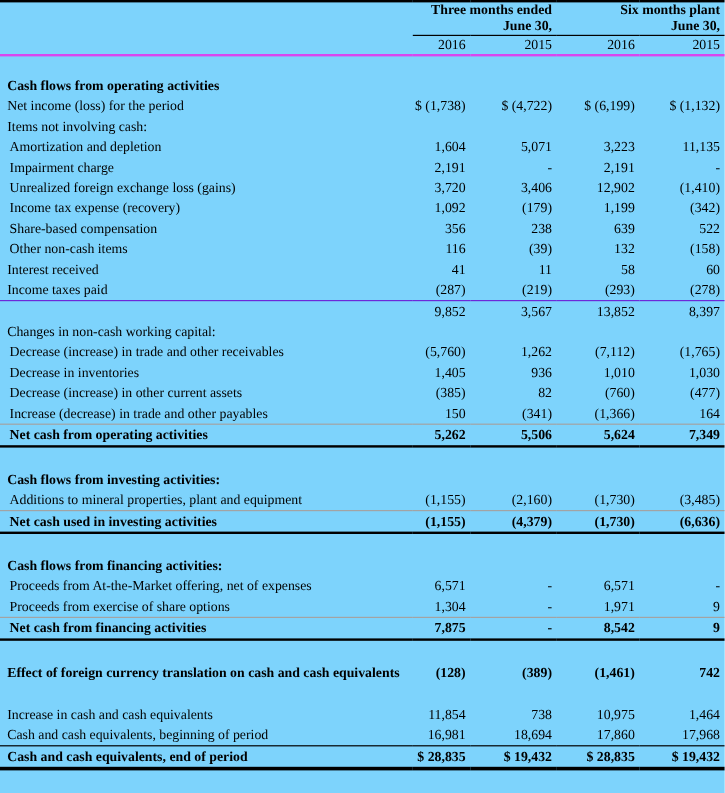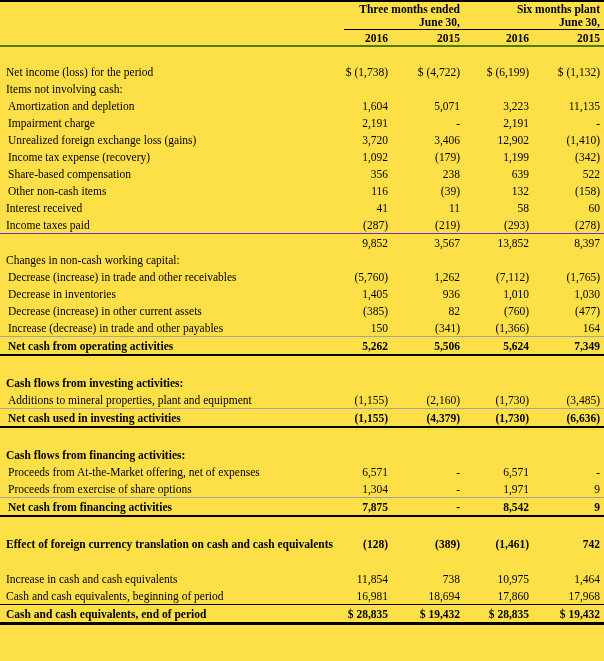--- a/index.html
+++ b/index.html
@@ -3,21 +3,21 @@
 <meta charset="utf-8">
 <style>
   html, body {
     margin: 0;
     padding: 0;
     background: #ffffff;
   }
   .page {
     width: 604px;
     height: 661px;
-    background: #fde047;
+    background: #7dd3fc;
     color: #000000;
     font-family: "Liberation Serif", serif;
     font-size: 11.5px;
     overflow: hidden;
     box-sizing: border-box;
   }
   table.statement {
     width: 604px;
     border-collapse: collapse;
     table-layout: fixed;
@@ -42,23 +42,23 @@
     height: 26px;
     line-height: 12.5px;
     font-weight: bold;
     text-align: right;
     vertical-align: bottom;
     padding-bottom: 1px;
   }
   tr.group-row th.grp { border-bottom: 1px solid #000; padding-right: 4px; }
   tr.year-row th {
     height: 15px;
-    font-weight: bold;
+    font-weight: normal;
     text-align: right;
-    border-bottom: 2px solid #4d7c0f;
+    border-bottom: 2px solid #d946ef;
     padding-right: 4px;
   }
 
   
   tbody td { height: 17px; }
   td.lbl { text-align: left; }
   td.ind0 { padding-left: 6px; }
   td.ind1 { padding-left: 8px; }
   td.val { text-align: right; padding-right: 4px; }
 
@@ -107,20 +107,27 @@
         <th>2016</th>
         <th>2015</th>
         <th>2016</th>
         <th>2015</th>
       </tr>
     </thead>
     <tbody id="rows">
       <tr class="spacer">
           <td colspan="5"></td>
         </tr>
+    <tr class="heading">
+          <td class="lbl ind0">Cash flows from operating activities</td>
+          <td class="val"></td>
+          <td class="val"></td>
+          <td class="val"></td>
+          <td class="val"></td>
+        </tr>
         <tr class="data">
           <td class="lbl ind0">Net income (loss) for the period</td>
           <td class="val">$ (1,738)</td>
           <td class="val">$ (4,722)</td>
           <td class="val">$ (6,199)</td>
           <td class="val">$ (1,132)</td>
         </tr>
         <tr class="data">
           <td class="lbl ind0">Items not involving cash:</td>
           <td class="val"></td>

